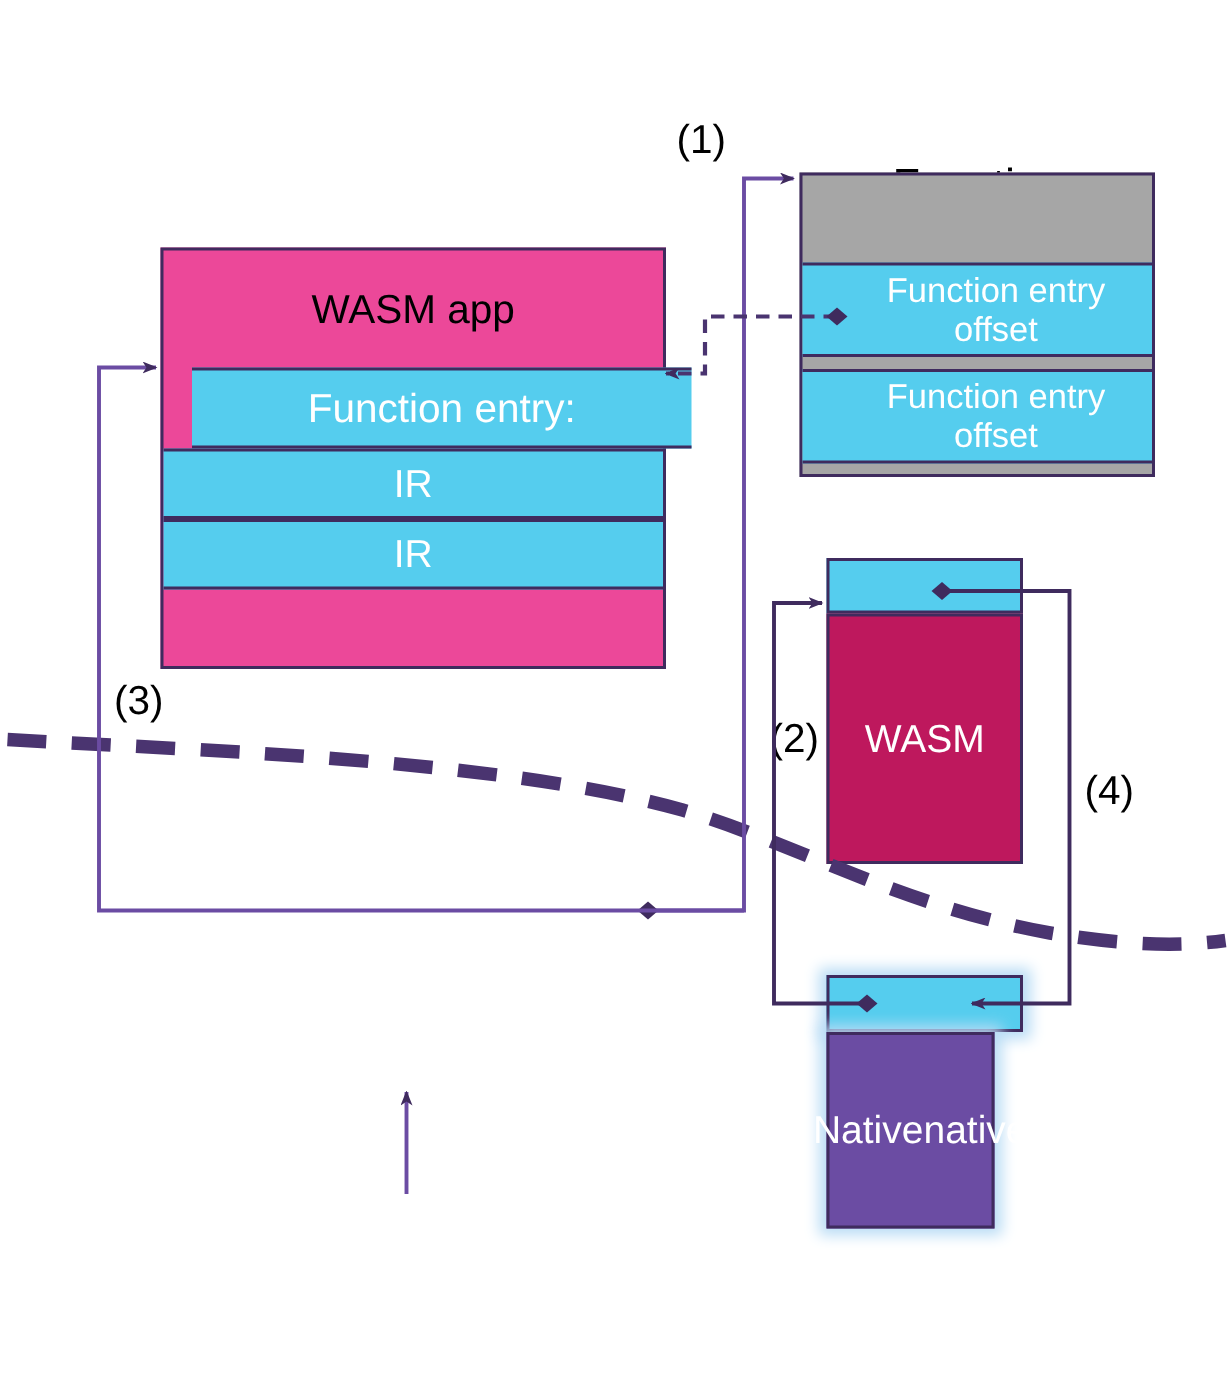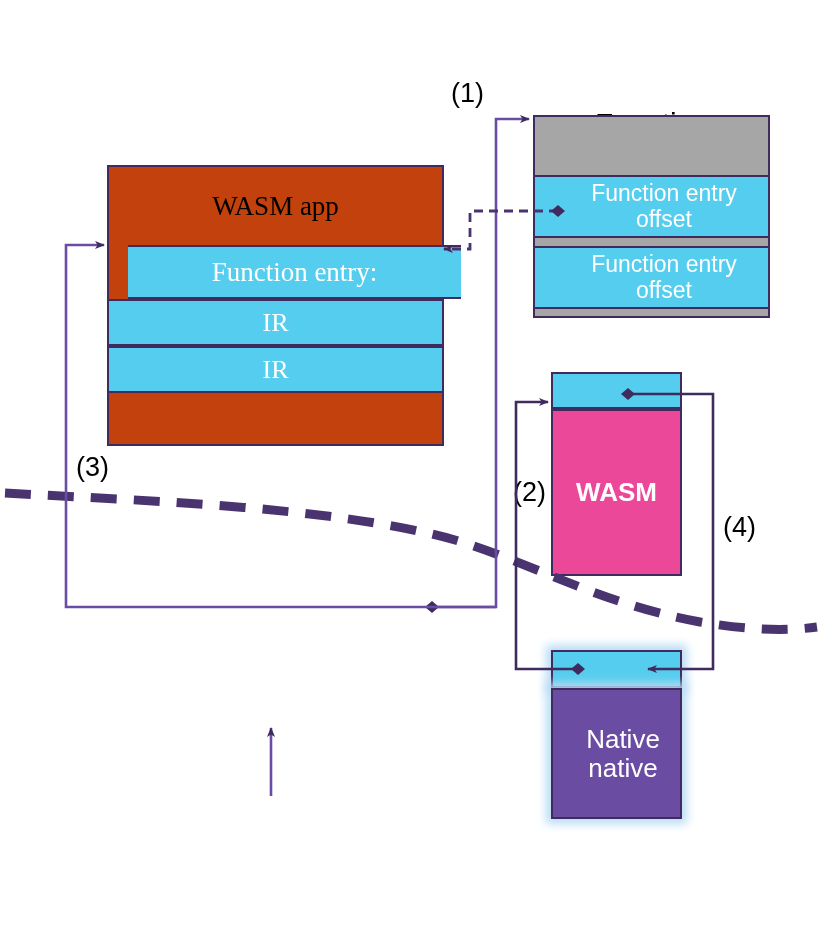--- a/index.html
+++ b/index.html
@@ -6,42 +6,42 @@
   body{
     width:819px;height:925px;position:relative;overflow:hidden;
     font-family:"Liberation Sans", sans-serif;
     color:#000;
   }
   #stage{position:absolute;left:0;top:0;width:819px;height:925px;}
 
   
   .blk{position:absolute;box-sizing:border-box;display:flex;align-items:center;
        justify-content:center;text-align:center;line-height:1.08;}
-  .gray{background:#ec4899;border:2.5px solid #3f2b5e;color:#000;font-weight:bold;}
+  .gray{background:#be185d;border:2.5px solid #3f2b5e;color:#000;}
   .cyan{background:#55cdee;border:2.5px solid #3f2b5e;color:#ffffff;}
   .purple{background:#6b4ca3;border:2.5px solid #3f2b5e;color:#ffffff;}
   .glow{box-shadow:0 0 9px 5px #b9dcf5;}
 
   
   .lbl{position:absolute;color:#000;white-space:pre;}
   .title{font-size:30px;line-height:1.25;text-align:center;}
   .step{font-size:27px;}
 
   
   #fit-wrap{position:absolute;left:533px;top:115px;width:237px;height:203px;
             border:2.5px solid #3f2b5e;box-sizing:border-box;background:#a6a6a6;}
   .fit-row{position:absolute;left:0;width:100%;box-sizing:border-box;
            background:#55cdee;border-top:2.5px solid #3f2b5e;
            border-bottom:2.5px solid #3f2b5e;color:#fff;font-size:23px;
            display:flex;align-items:center;justify-content:center;text-align:center;
            line-height:1.12;padding-left:25px;}
 
   
   #wasmapp{position:absolute;left:107px;top:165px;width:337px;height:281px;
-           border:2.5px solid #3f2b5e;box-sizing:border-box;background:#c2410c;font-family:Liberation Serif, serif;}
+           border:2.5px solid #3f2b5e;box-sizing:border-box;background:#ec4899;}
   .wa-band{position:absolute;left:0;width:100%;box-sizing:border-box;background:#55cdee;
            border-top:2.5px solid #3f2b5e;border-bottom:2.5px solid #3f2b5e;
            color:#fff;display:flex;align-items:center;justify-content:center;}
 
   svg#wires{position:absolute;left:0;top:0;width:819px;height:925px;overflow:visible;
             pointer-events:none;}
 </style>
 </head>
 <body>
 
@@ -83,22 +83,22 @@
     <div class="wa-band" style="top:179px;height:47px;font-size:26px;">IR</div>
   </div>
 
   <div class="blk cyan" style="left:551px;top:372px;width:131px;height:37px;"></div>
   <div class="blk gray" style="left:551px;top:409px;width:131px;height:167px;
               flex-direction:column;font-size:26px;color:#ffffff;">
     <div>WASM</div>
   </div>
 
   <div class="blk cyan glow" style="left:551px;top:650px;width:131px;height:38px;"></div>
-  <div class="blk purple glow" style="left:551px;top:688px;width:131px;height:131px;
-              flex-direction:column;font-size:26px;padding-left:13px;">
+  <div class="blk purple glow" style="left:551px;top:688px;width:112px;height:131px;
+              font-size:26px;padding-left:13px;">
     <div>Native</div>
     <div>native</div>
   </div>
 
 
 
   <svg id="wires" viewBox="0 0 819 925">
     <defs>
       <marker id="arrow" markerWidth="10" markerHeight="8" refX="9" refY="4" orient="auto" markerUnits="userSpaceOnUse">
         <path d="M0,0 L10,4 L0,8 L2.6,4 Z" fill="#3f2b5e"></path>

